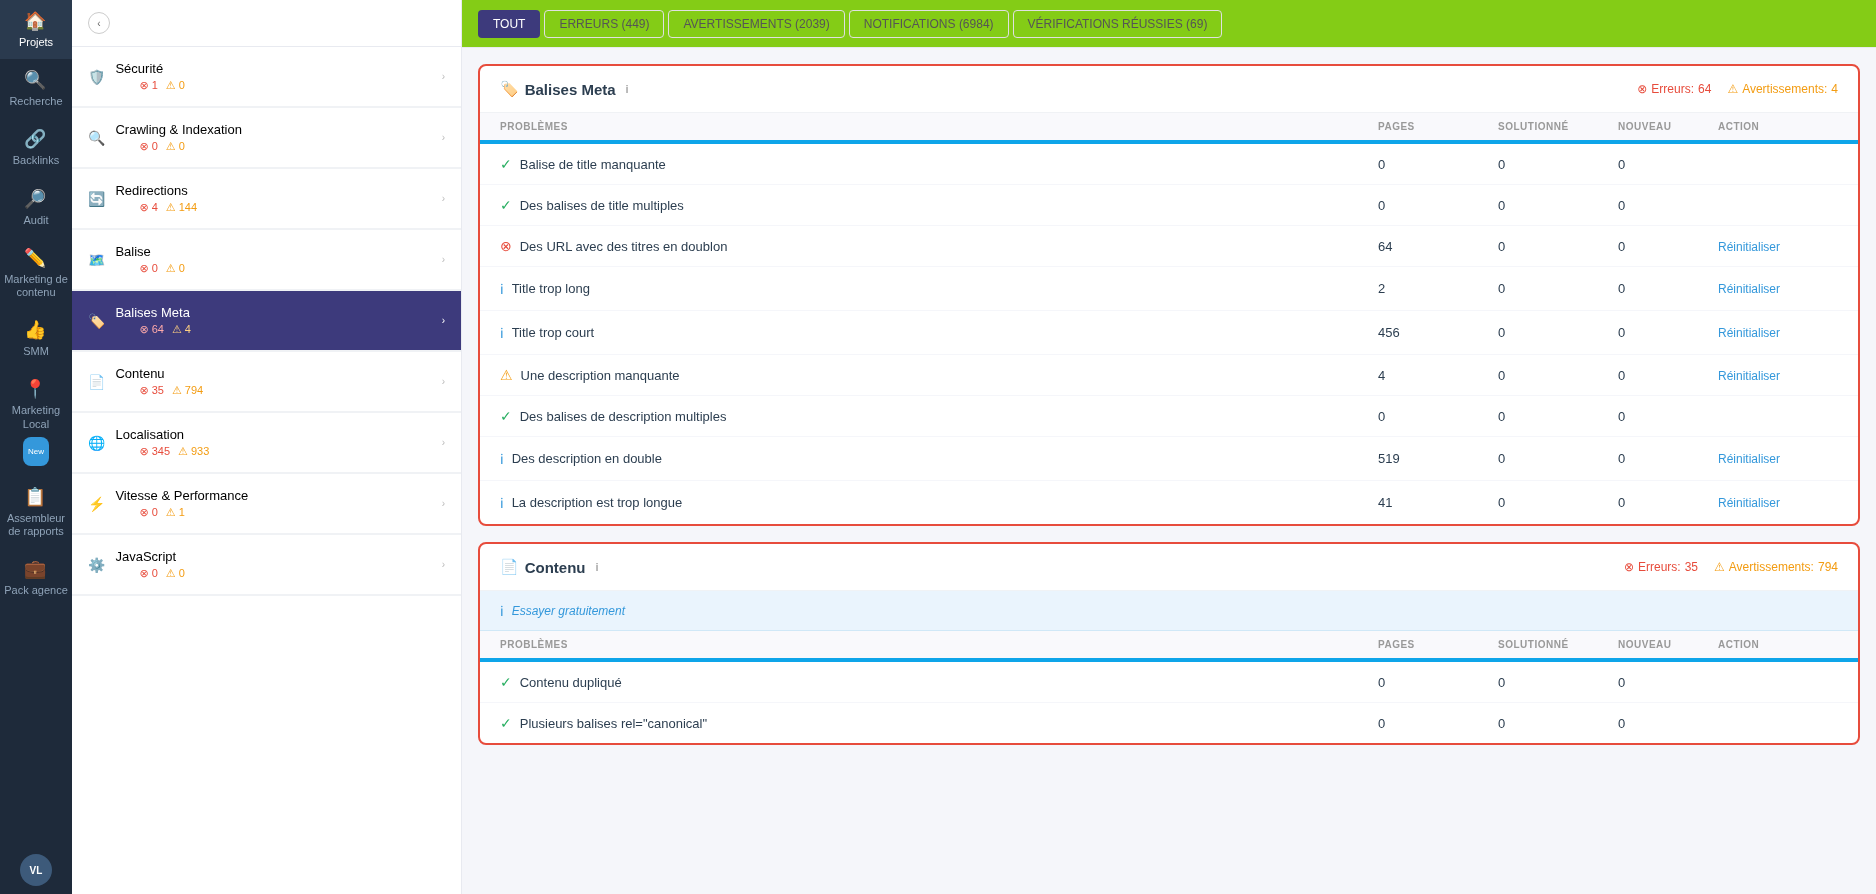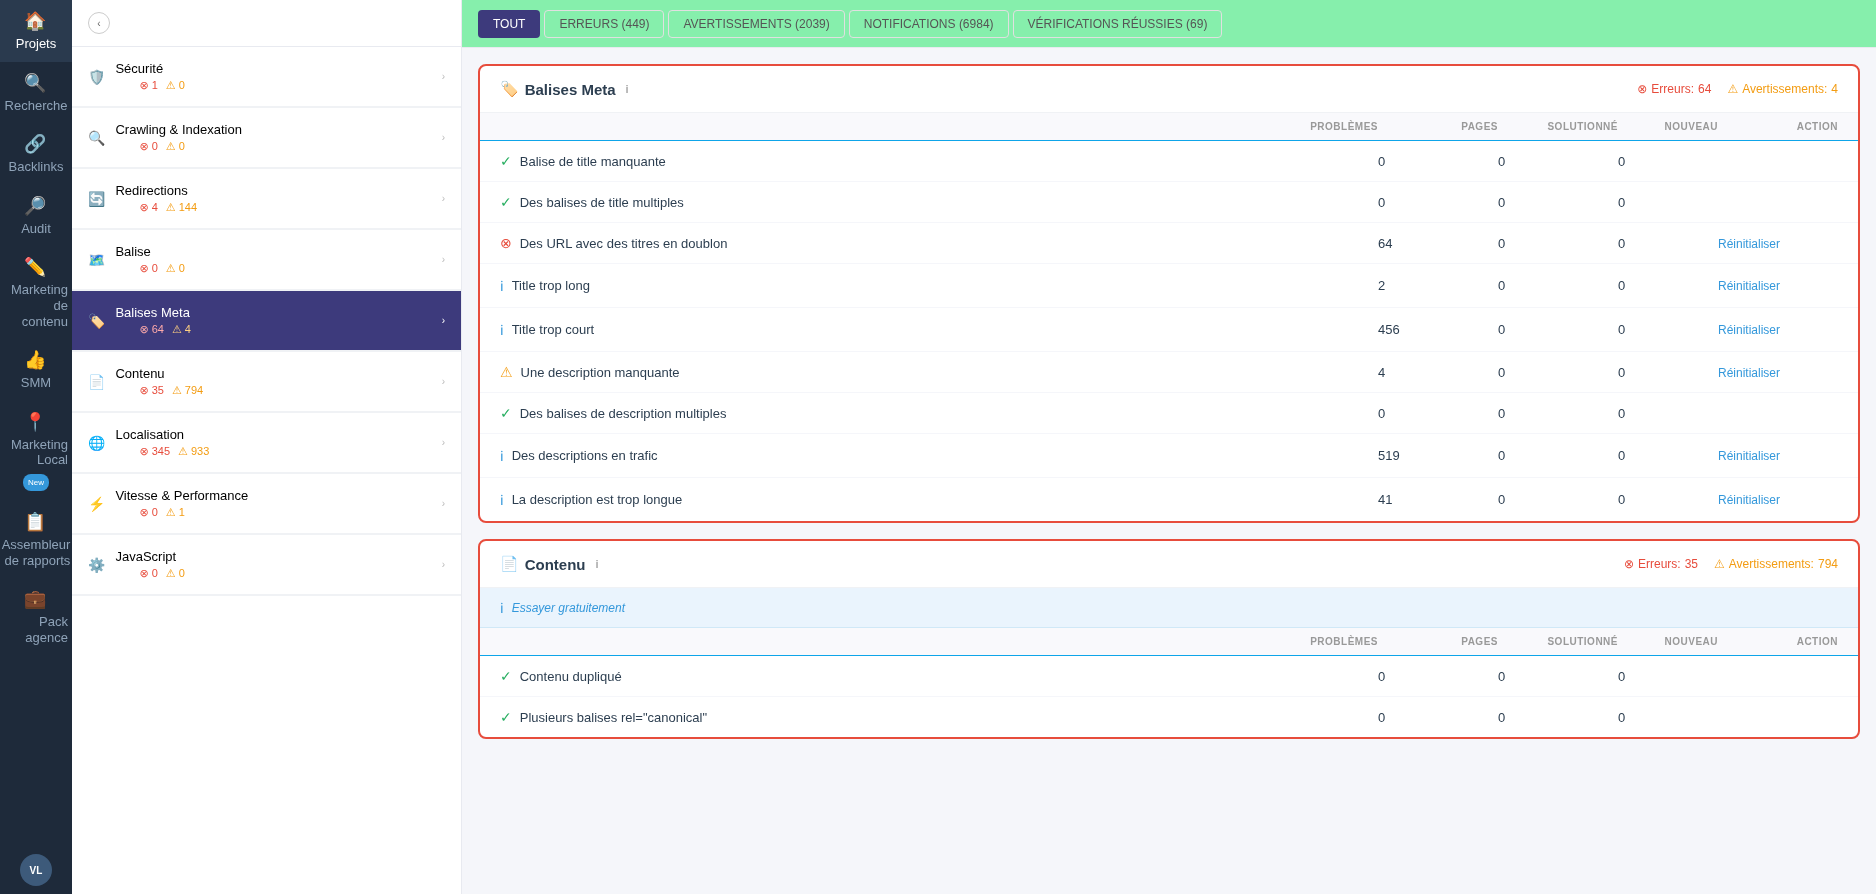--- a/index.html
+++ b/index.html
@@ -25,26 +25,26 @@
       width: 100%;
       padding: 10px 4px;
       color: #8fa3b8;
       cursor: pointer;
       font-size: 10px;
       text-align: center;
       gap: 4px;
     }
     .sidebar-item.active { background: #2a3a4e; color: #fff; }
     .sidebar-item .icon { font-size: 18px; }
-    .sidebar-item .label { font-size: 13px; line-height: 1.2; text-align: right; }
+    .sidebar-item .label { font-size: 11px; line-height: 1.2; }
     .sidebar-badge-new {
       background: #3498db;
       color: #fff;
       font-size: 8px;
-      padding: 4px 5px;
+      padding: 10px 5px;
       border-radius: 8px;
       margin-top: 2px;
     }
     .sidebar-avatar {
       width: 32px; height: 32px;
       background: #3d5a7a;
       border-radius: 50%;
       display: flex; align-items: center; justify-content: center;
       color: #fff; font-size: 10px; font-weight: bold;
       margin-top: auto;
@@ -105,21 +105,21 @@
 
     
     .main-content {
       flex: 1;
       display: flex;
       flex-direction: column;
       height: 100vh;
       overflow: hidden;
     }
     .tabs-bar {
-      background: #86efac;
+      background: #84cc16;
       border-bottom: 1px solid #e8eaf0;
       display: flex;
       align-items: center;
       padding: 0 16px;
       height: 48px;
       flex-shrink: 0;
       gap: 4px;
     }
     .tab {
       padding: 6px 14px;
@@ -171,22 +171,21 @@
     .stat-error { color: #e74c3c; display: flex; align-items: center; gap: 4px; }
     .stat-warn { color: #f39c12; display: flex; align-items: center; gap: 4px; }
 
     
     .section-table { width: 100%; }
     .table-header {
       display: grid;
       grid-template-columns: 1fr 120px 120px 100px 120px;
       padding: 8px 20px;
       background: #f9f9fc;
-      border-bottom: 1px solid #0ea5e9;
-      text-align: right;
+      border-bottom: 4px solid #0ea5e9;
     }
     .table-header-cell {
       font-size: 10px;
       font-weight: 700;
       color: #999;
       text-transform: uppercase;
       letter-spacing: 0.5px;
     }
     .table-row {
       display: grid;
@@ -522,21 +521,21 @@
           </div>
           <div class="cell-value">0</div>
           <div class="cell-zero">0</div>
           <div class="cell-zero">0</div>
           <div></div>
         </div>
 
         <div class="table-row">
           <div class="problem-cell">
             <span class="problem-icon icon-info">ℹ</span>
-            <span>Des descriptions en trafic</span>
+            <span>Des description en double</span>
           </div>
           <div class="cell-value">519</div>
           <div class="cell-zero">0</div>
           <div class="cell-zero">0</div>
           <div><a class="action-link">Réinitialiser</a></div>
         </div>
 
         <div class="table-row">
           <div class="problem-cell">
             <span class="problem-icon icon-info">ℹ</span>

